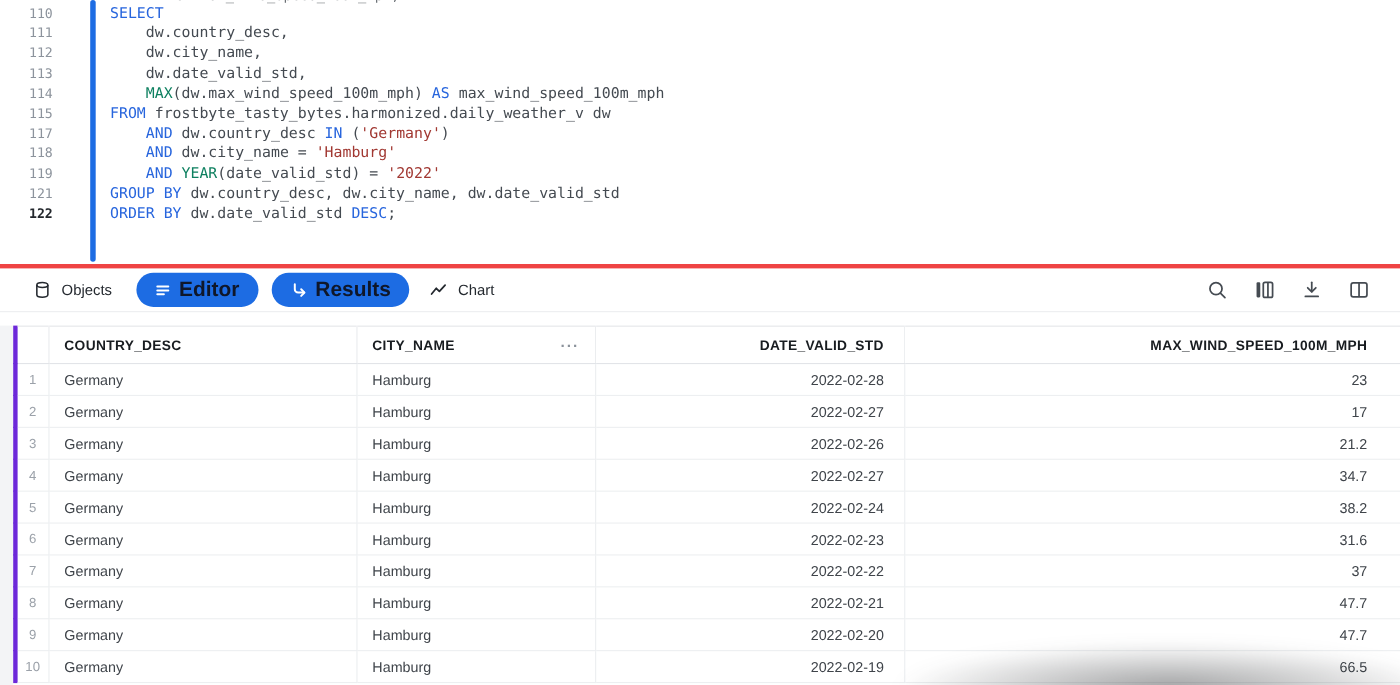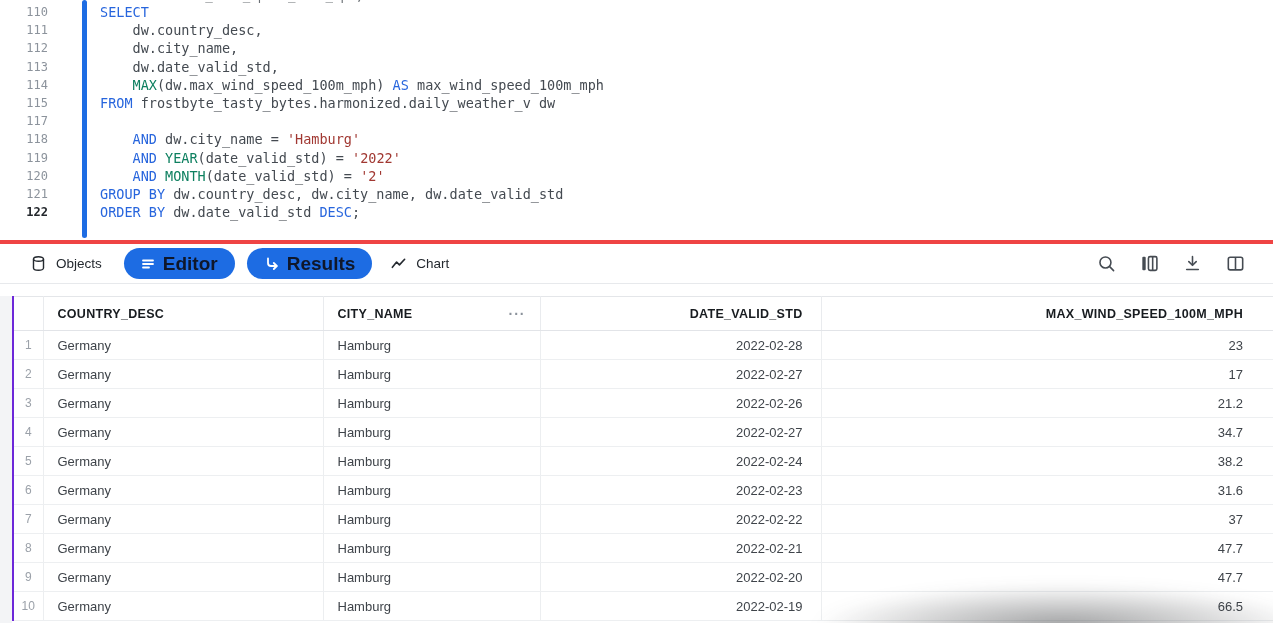--- a/index.html
+++ b/index.html
@@ -84,21 +84,21 @@
   }
   .left-gutter {
     position:absolute; left:0; top:12px; width:12px; bottom:0;
     background:#f3f4f6;
   }
   table.grid {
     position:absolute; left:12px; top:12px; width:1261px;
     border-collapse:collapse; table-layout:fixed;
     background:#fff;
     border-top:1px solid #e4e6e9;
-    border-left:2px solid #6d28d9;
+    border-left:4px solid #6d28d9;
   }
   .grid th {
     height:34px; background:#fff;
     font-size:12.5px; font-weight:700; color:#181c20;
     letter-spacing:.3px;
     border-right:1px solid #e9ebee;
     border-bottom:1px solid #e2e4e8;
     padding:0 14px; position:relative;
   }
   .grid td {
@@ -137,24 +137,23 @@
   <div class="editor">
     <div class="top-fragment">dw.max_wind_speed_100m_mph,</div>
     <div class="selection-bar"></div>
     <div id="code-lines">
         <div class="line"><span class="lnum">110</span><span class="lcode"><span class="kw">SELECT</span></span></div>
         <div class="line"><span class="lnum">111</span><span class="lcode"><span class="pl">    dw.country_desc,</span></span></div>
         <div class="line"><span class="lnum">112</span><span class="lcode"><span class="pl">    dw.city_name,</span></span></div>
         <div class="line"><span class="lnum">113</span><span class="lcode"><span class="pl">    dw.date_valid_std,</span></span></div>
         <div class="line"><span class="lnum">114</span><span class="lcode"><span class="pl">    </span><span class="fn">MAX</span><span class="pl">(dw.max_wind_speed_100m_mph) </span><span class="kw">AS</span><span class="pl"> max_wind_speed_100m_mph</span></span></div>
         <div class="line"><span class="lnum">115</span><span class="lcode"><span class="kw">FROM</span><span class="pl"> frostbyte_tasty_bytes.harmonized.daily_weather_v dw</span></span></div>
-        <div class="line"><span class="lnum">117</span></div>
+        <div class="line"><span class="lnum">117</span><span class="lcode"><span class="pl">    </span><span class="kw">AND</span><span class="pl"> dw.country_desc </span><span class="kw">IN</span><span class="pl"> (</span><span class="str">'Germany'</span><span class="pl">)</span></span></div>
         <div class="line"><span class="lnum">118</span><span class="lcode"><span class="pl">    </span><span class="kw">AND</span><span class="pl"> dw.city_name = </span><span class="str">'Hamburg'</span></span></div>
         <div class="line"><span class="lnum">119</span><span class="lcode"><span class="pl">    </span><span class="kw">AND</span><span class="pl"> </span><span class="fn">YEAR</span><span class="pl">(date_valid_std) = </span><span class="str">'2022'</span></span></div>
-        <div class="line"><span class="lnum">120</span><span class="lcode"><span class="pl">    </span><span class="kw">AND</span><span class="pl"> </span><span class="fn">MONTH</span><span class="pl">(date_valid_std) = </span><span class="str">'2'</span></span></div>
         <div class="line"><span class="lnum">121</span><span class="lcode"><span class="kw">GROUP BY</span><span class="pl"> dw.country_desc, dw.city_name, dw.date_valid_std</span></span></div>
         <div class="line"><span class="lnum active">122</span><span class="lcode"><span class="kw">ORDER BY</span><span class="pl"> dw.date_valid_std </span><span class="kw">DESC</span><span class="pl">;</span></span></div>
       </div>
   </div>
 
   <div class="toolbar">
     <button class="tb-item tb-objects">
       <span>
         <svg width="17" height="17" viewBox="0 0 18 18" fill="none" stroke="#24292f" stroke-width="1.5">
           <ellipse cx="9" cy="4.3" rx="5.3" ry="2.4"></ellipse>

